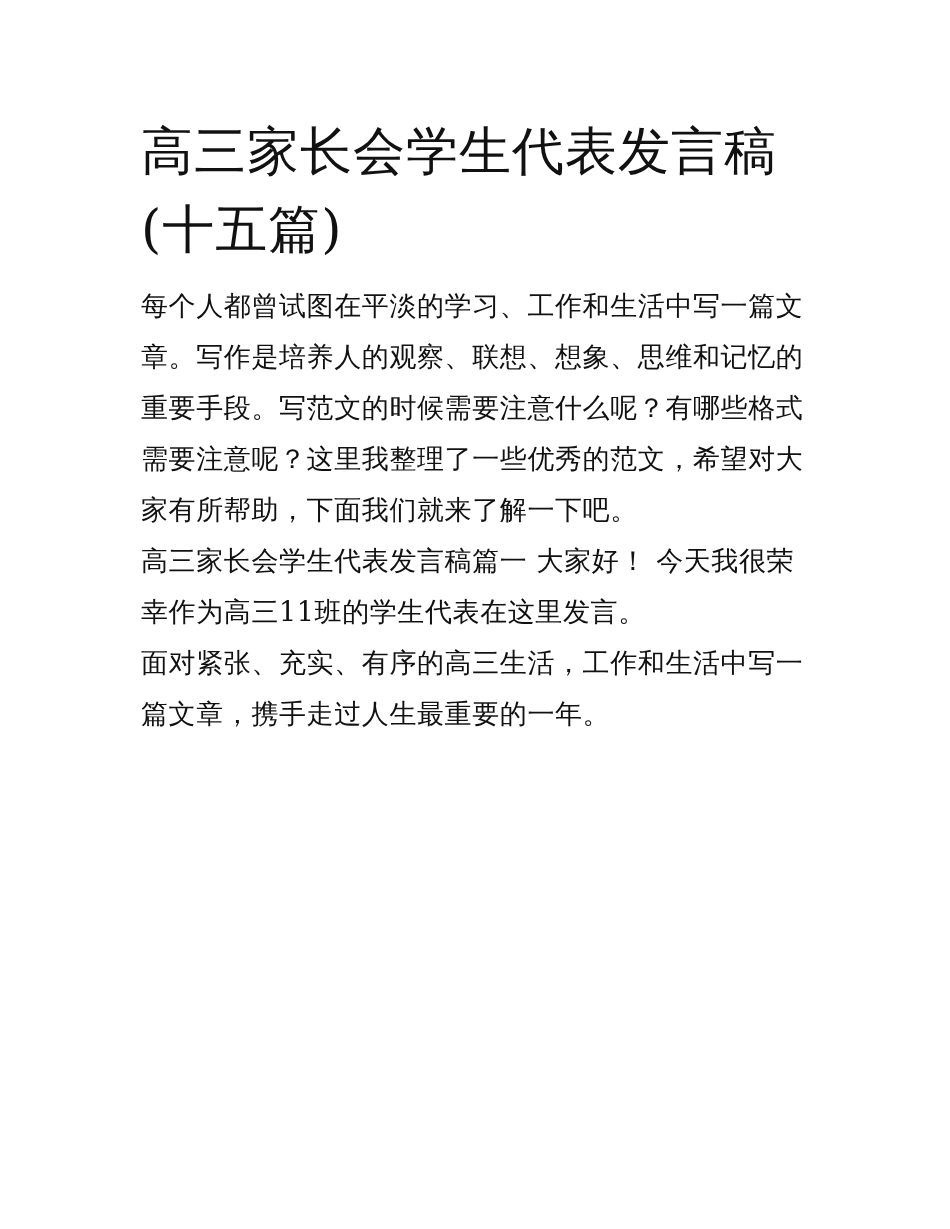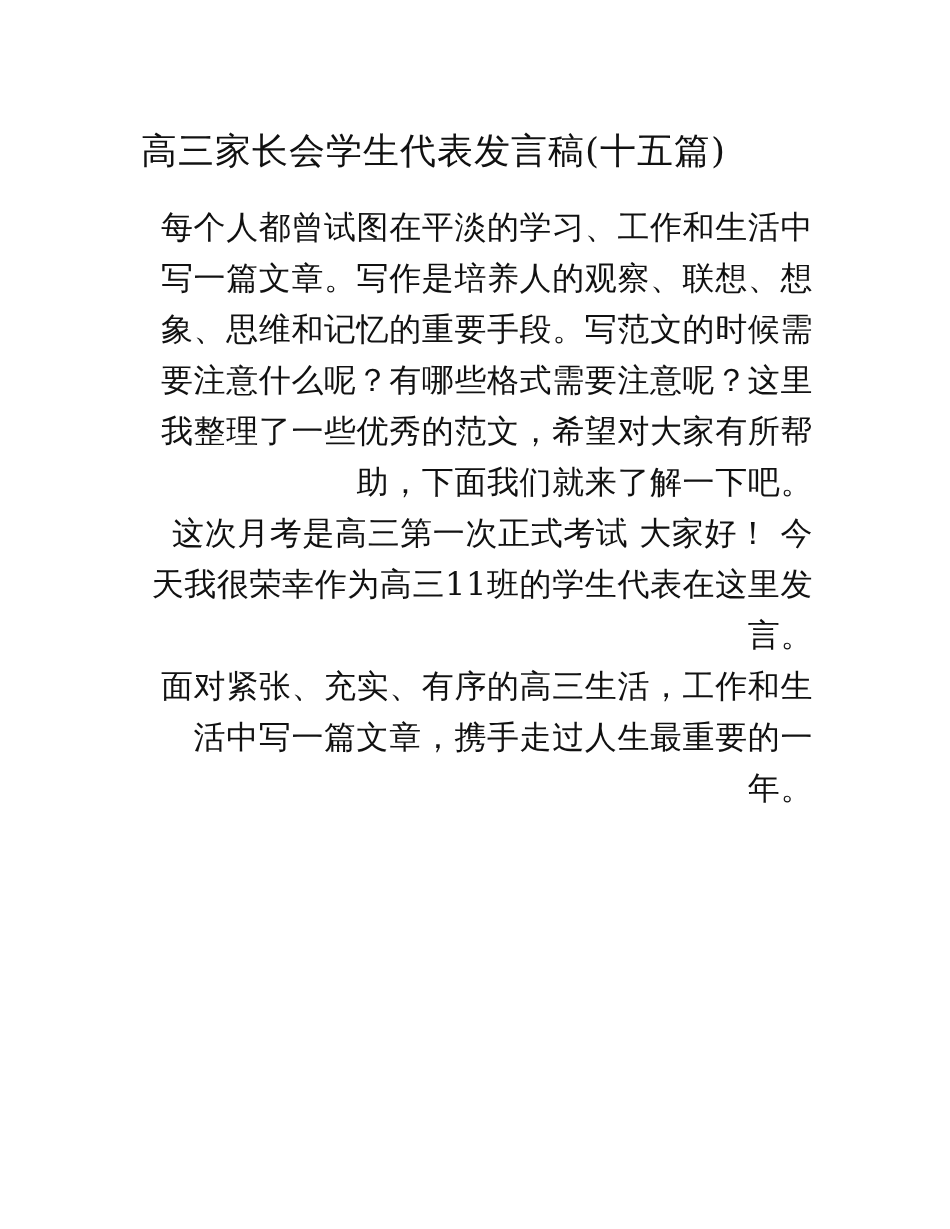--- a/index.html
+++ b/index.html
@@ -15,40 +15,39 @@
     font-family: "DejaVu Serif", "Liberation Serif", serif;
     color: #111111;
   }
   .page {
     position: absolute;
     left: 141px;
     top: 112px;
     width: 672px;
   }
   .title {
-    font-size: 36px;
+    font-size: 52px;
     line-height: 78px;
     font-weight: normal;
     margin: 0 0 12px 0;
     letter-spacing: 1px;
     word-break: break-all;
   }
   .para {
-    font-size: 32px;
+    font-size: 27px;
     line-height: 51px;
     margin: 0;
     letter-spacing: 0.6px;
     word-break: break-all;
-    text-align: right;
   }
   .para + .para {
     margin-top: 0px;
   }
 </style>
 </head>
 <body>
 
 <div class="page">
   <h1 class="title">高三家长会学生代表发言稿(十五篇)</h1>
   <p class="para">每个人都曾试图在平淡的学习、工作和生活中写一篇文章。写作是培养人的观察、联想、想象、思维和记忆的重要手段。写范文的时候需要注意什么呢？有哪些格式需要注意呢？这里我整理了一些优秀的范文，希望对大家有所帮助，下面我们就来了解一下吧。</p>
-  <p class="para">这次月考是高三第一次正式考试 大家好！ 今天我很荣幸作为高三11班的学生代表在这里发言。</p>
+  <p class="para">高三家长会学生代表发言稿篇一 大家好！ 今天我很荣幸作为高三11班的学生代表在这里发言。</p>
   <p class="para">面对紧张、充实、有序的高三生活，工作和生活中写一篇文章，携手走过人生最重要的一年。</p>
 </div>
 
 </body></html>

